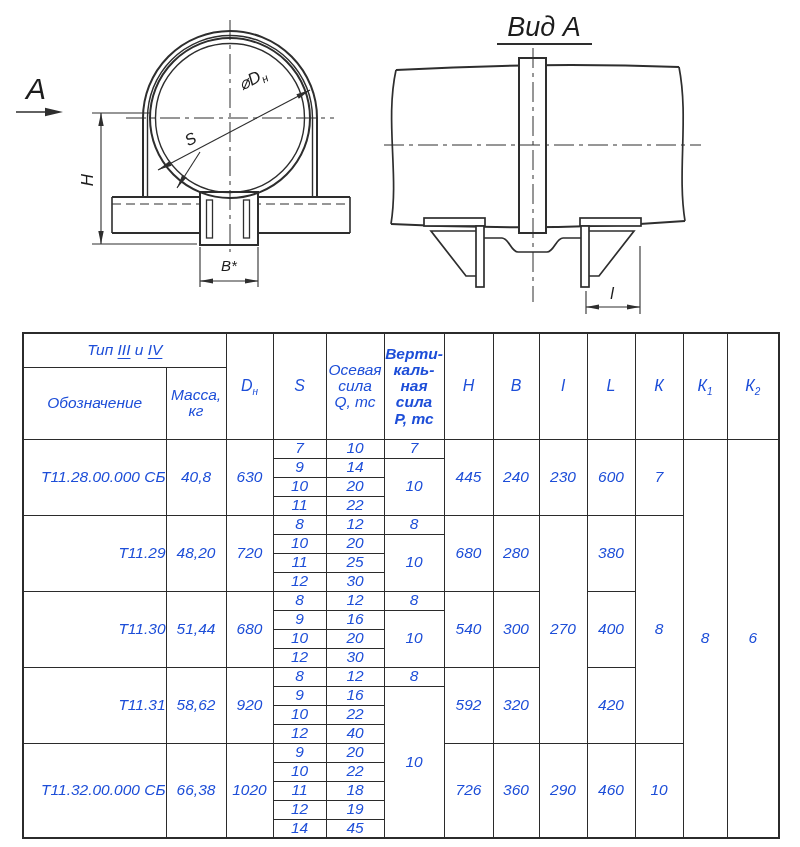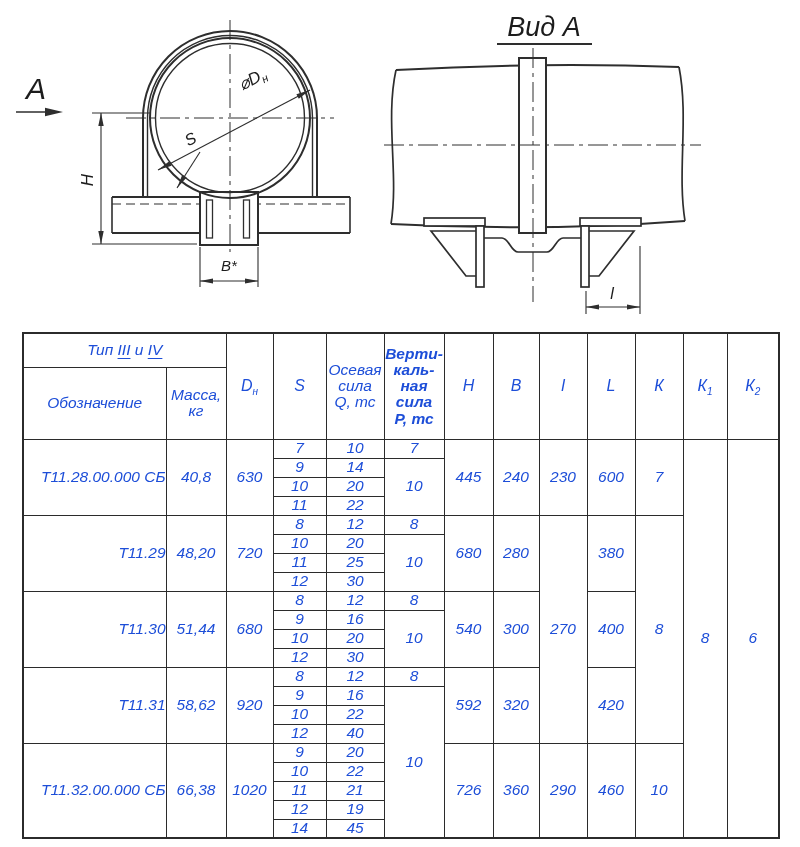--- a/index.html
+++ b/index.html
@@ -305,21 +305,21 @@
     <td rowspan="5">290</td>
     <td rowspan="5">460</td>
     <td rowspan="5">10</td>
   </tr>
   <tr class="sub">
     <td>10</td>
     <td>22</td>
   </tr>
   <tr class="sub">
     <td>11</td>
-    <td>21</td>
+    <td>18</td>
   </tr>
   <tr class="sub">
     <td>12</td>
     <td>19</td>
   </tr>
   <tr class="sub">
     <td>14</td>
     <td>45</td>
   </tr>
 </tbody>

